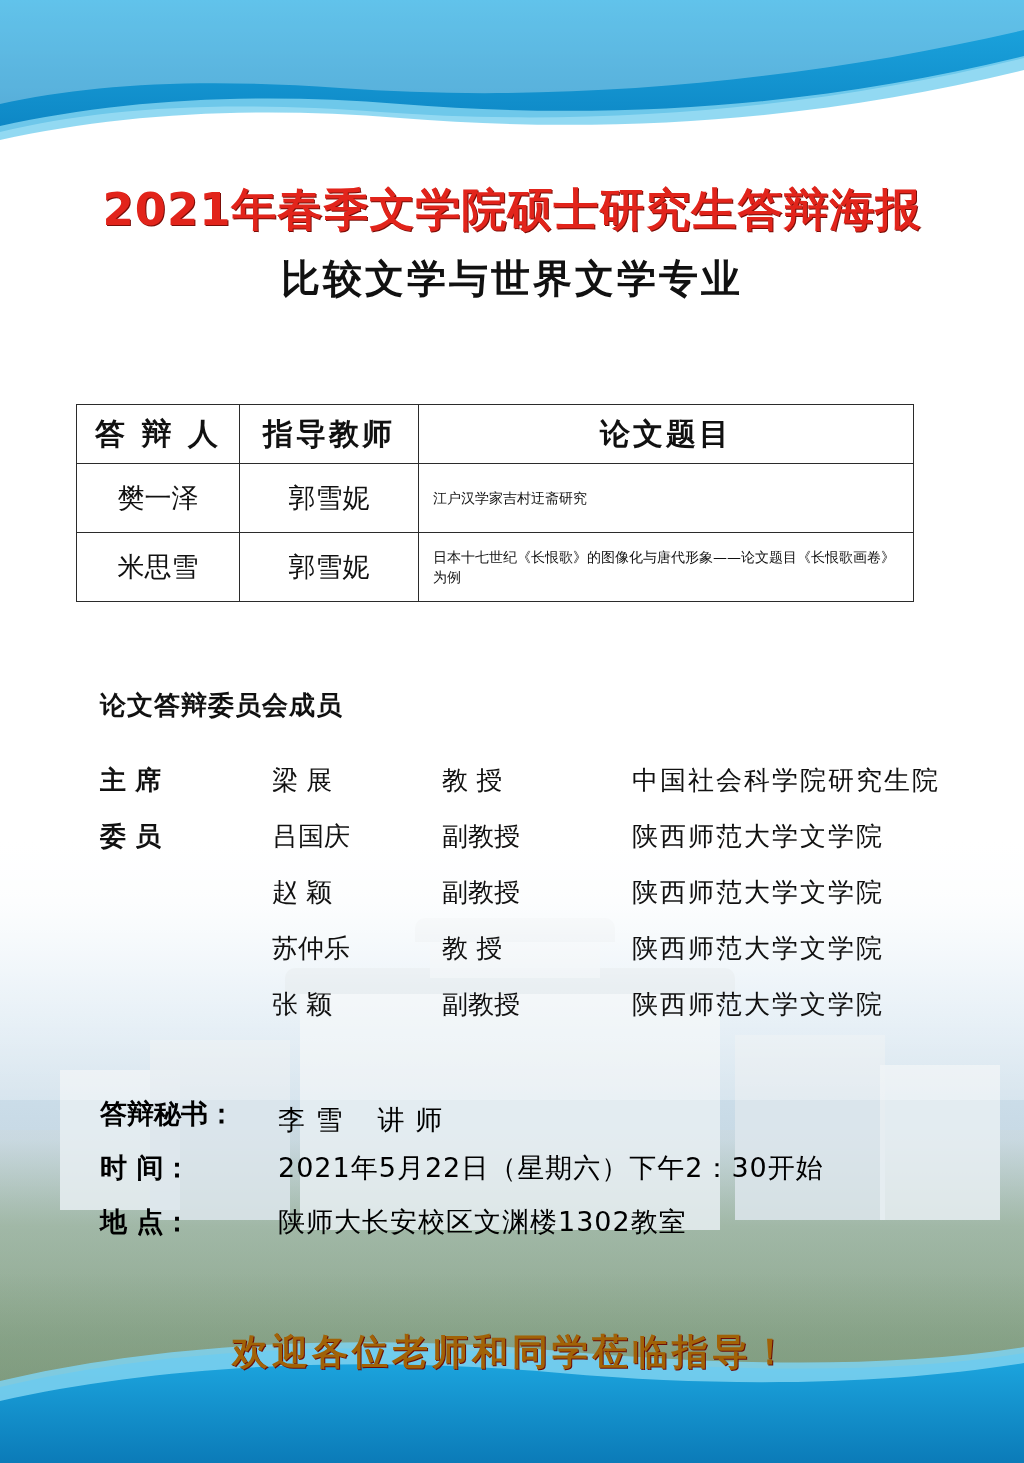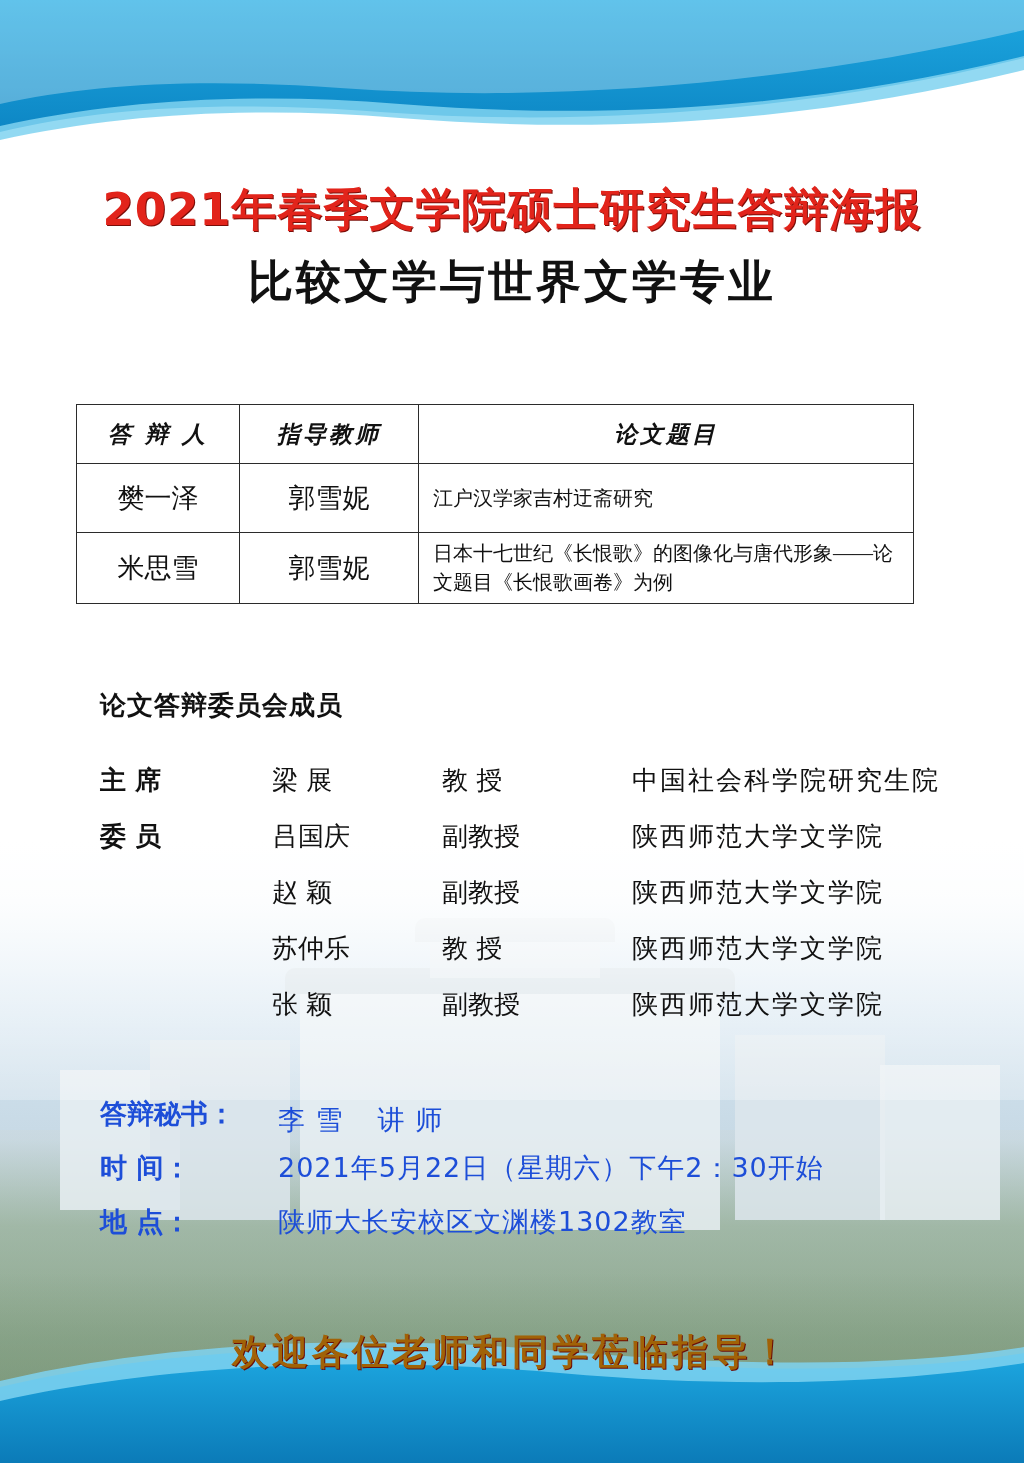--- a/index.html
+++ b/index.html
@@ -53,63 +53,62 @@
   
   .content{position:absolute;left:0;top:12px;width:1024px;height:1463px;}
   .title{
     position:absolute;top:168px;left:0;right:0;text-align:center;
     font-size:45px;font-weight:bold;color:#e2241b;letter-spacing:1px;
     font-family:"DejaVu Sans","Liberation Sans",sans-serif;
     text-shadow:1px 1px 0 #7a0d08;
   }
   .subtitle{
     position:absolute;top:240px;left:0;right:0;text-align:center;
-    font-size:45px;font-weight:bold;color:#111;letter-spacing:3px;
+    font-size:39px;font-weight:bold;color:#111;letter-spacing:3px;
     font-family:"DejaVu Serif","Liberation Serif",serif;
   }
   
   table.defense{
     position:absolute;top:392px;left:76px;width:838px;
     border-collapse:collapse;background:transparent;
   }
   table.defense th,table.defense td{
     border:1px solid #2b2b2b;
     color:#111;
     padding:0;
   }
   table.defense th{
-    height:58px;font-size:23px;font-weight:bold;letter-spacing:3px;
-    font-family:"DejaVu Sans","Liberation Sans",sans-serif;
-    font-style:italic;
+    height:58px;font-size:30px;font-weight:bold;letter-spacing:3px;
+    font-family:"DejaVu Sans","Liberation Sans",sans-serif;
   }
   table.defense td{
     height:56px;font-size:27px;text-align:center;
     font-family:"DejaVu Sans","Liberation Sans",sans-serif;
   }
   table.defense td.topic{
-    text-align:left;padding:6px 14px;line-height:1.45;font-size:20px;font-family:Liberation Serif, serif;
+    text-align:left;padding:6px 14px;line-height:1.45;font-size:14px;
   }
   .col-a{width:162px;}
   .col-b{width:178px;}
   
   .sec-head{
     position:absolute;left:100px;top:676px;
     font-size:26px;font-weight:bold;color:#111;letter-spacing:1px;
     font-family:"DejaVu Sans","Liberation Sans",sans-serif;
   }
   .rows{position:absolute;left:100px;top:740px;width:860px;}
   .row{display:flex;align-items:center;height:56px;font-size:26px;color:#111;
        font-family:"DejaVu Sans","Liberation Sans",sans-serif;}
   .row .c-role{width:172px;font-weight:bold;display:flex;justify-content:space-between;}
   .row .c-name{width:170px;display:flex;justify-content:space-between;padding-right:30px;box-sizing:border-box;}
   .row .c-rank{width:190px;display:flex;justify-content:space-between;padding-right:44px;box-sizing:border-box;}
   .row .c-org{flex:1;letter-spacing:2px;}
   
   .info{position:absolute;left:100px;top:1075px;width:880px;}
-  .inforow{display:flex;align-items:center;height:54px;font-size:27px;color:#1d4ed8;
+  .inforow{display:flex;align-items:center;height:54px;font-size:27px;color:#000000;
            font-family:"DejaVu Sans","Liberation Sans",sans-serif;}
   .inforow .lbl{width:178px;font-weight:bold;display:flex;justify-content:space-between;}
   .inforow .val{letter-spacing:1px;}
   .inforow .val .n1{display:inline-block;min-width:90px;margin-top:12px;}
   .inforow .val .n2{display:inline-block;}
   .welcome{
     position:absolute;left:0;right:0;top:1316px;text-align:center;
     font-size:36px;font-weight:bold;color:#a16207;letter-spacing:4px;
     font-family:"DejaVu Serif","Liberation Serif",serif;
     text-shadow:1px 1px 0 #6d0c07;

